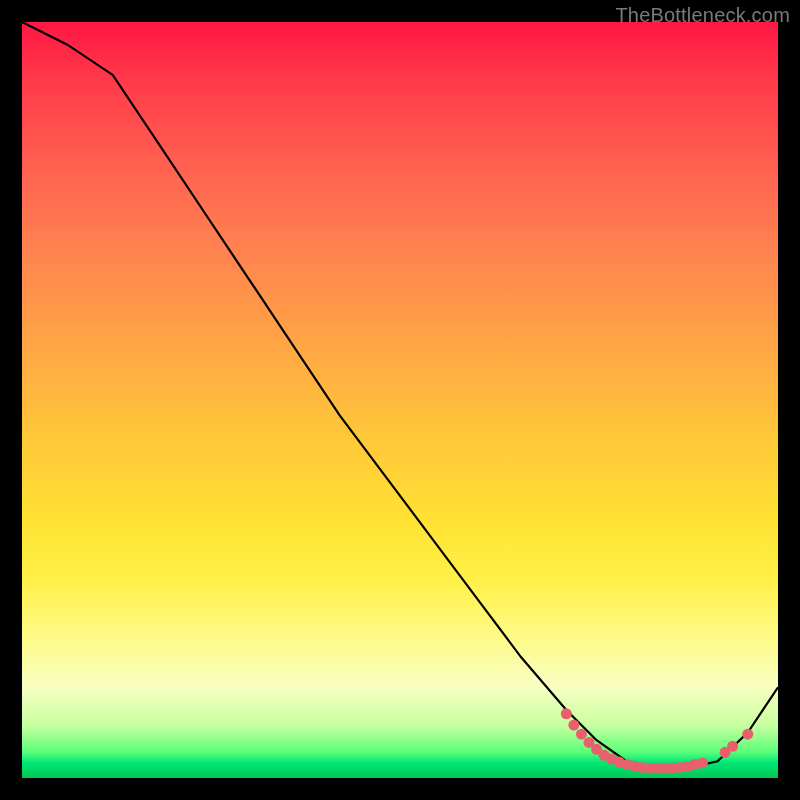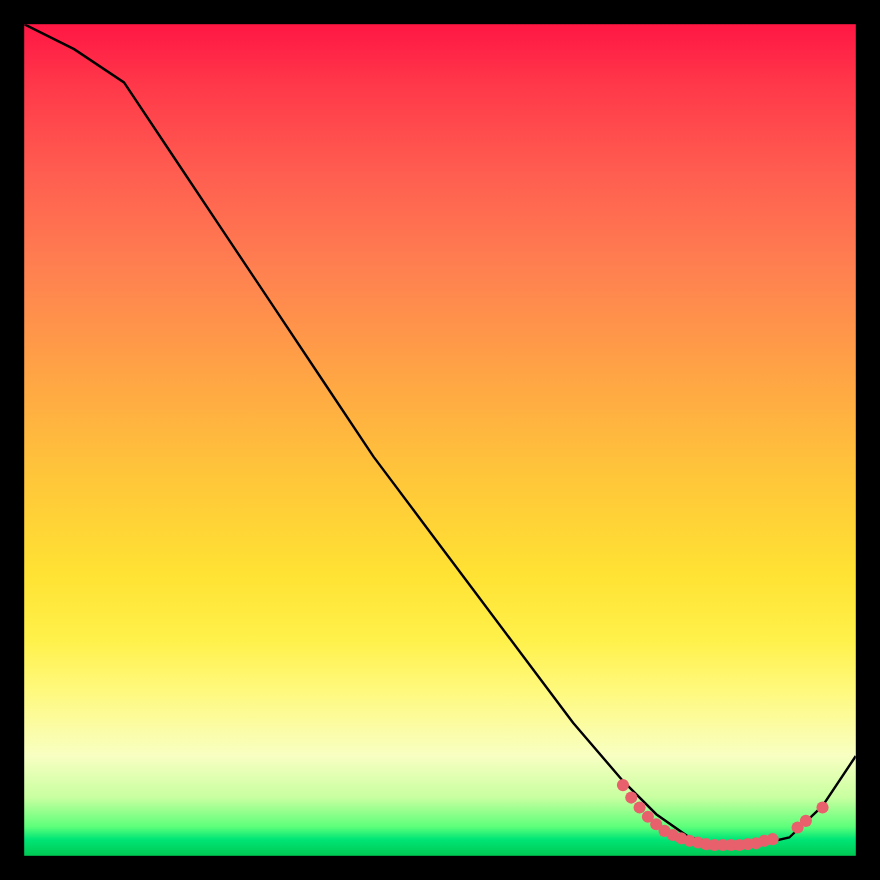--- a/index.html
+++ b/index.html
@@ -85,13 +85,14 @@
           <circle cx="657.72" cy="745.416" r="5.5" fill="#e8606c"></circle>
           <circle cx="665.28" cy="744.66" r="5.5" fill="#e8606c"></circle>
           <circle cx="672.84" cy="742.392" r="5.5" fill="#e8606c"></circle>
           <circle cx="680.4" cy="740.88" r="5.5" fill="#e8606c"></circle>
           <circle cx="703.08" cy="730.296" r="5.5" fill="#e8606c"></circle>
           <circle cx="710.64" cy="724.248" r="5.5" fill="#e8606c"></circle>
           <circle cx="725.76" cy="712.152" r="5.5" fill="#e8606c"></circle>
         </g>
     </svg>
   </div>
+  <div class="attribution">TheBottleneck.com</div>
 </div>
 
 </body></html>

